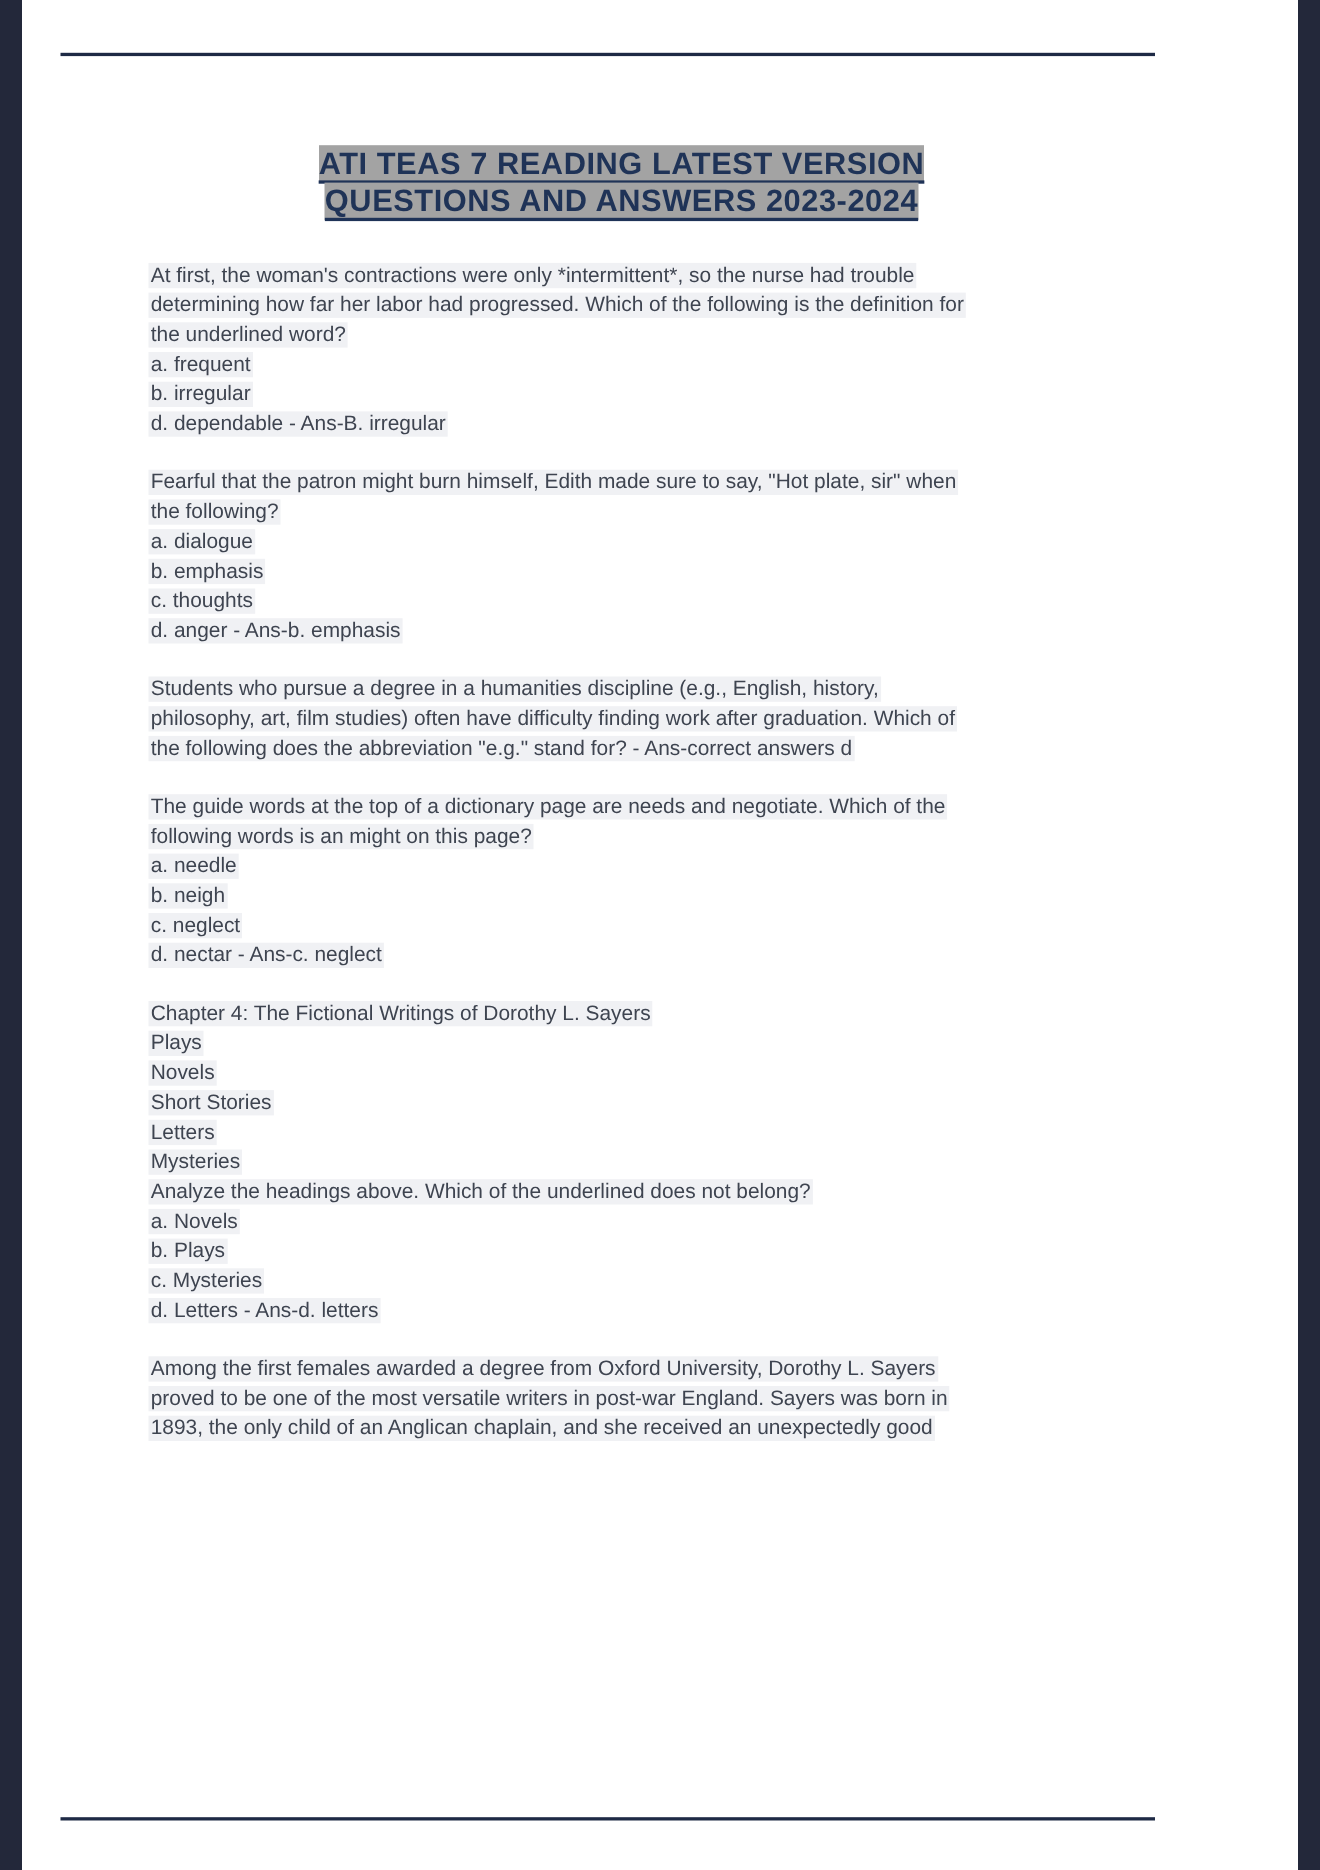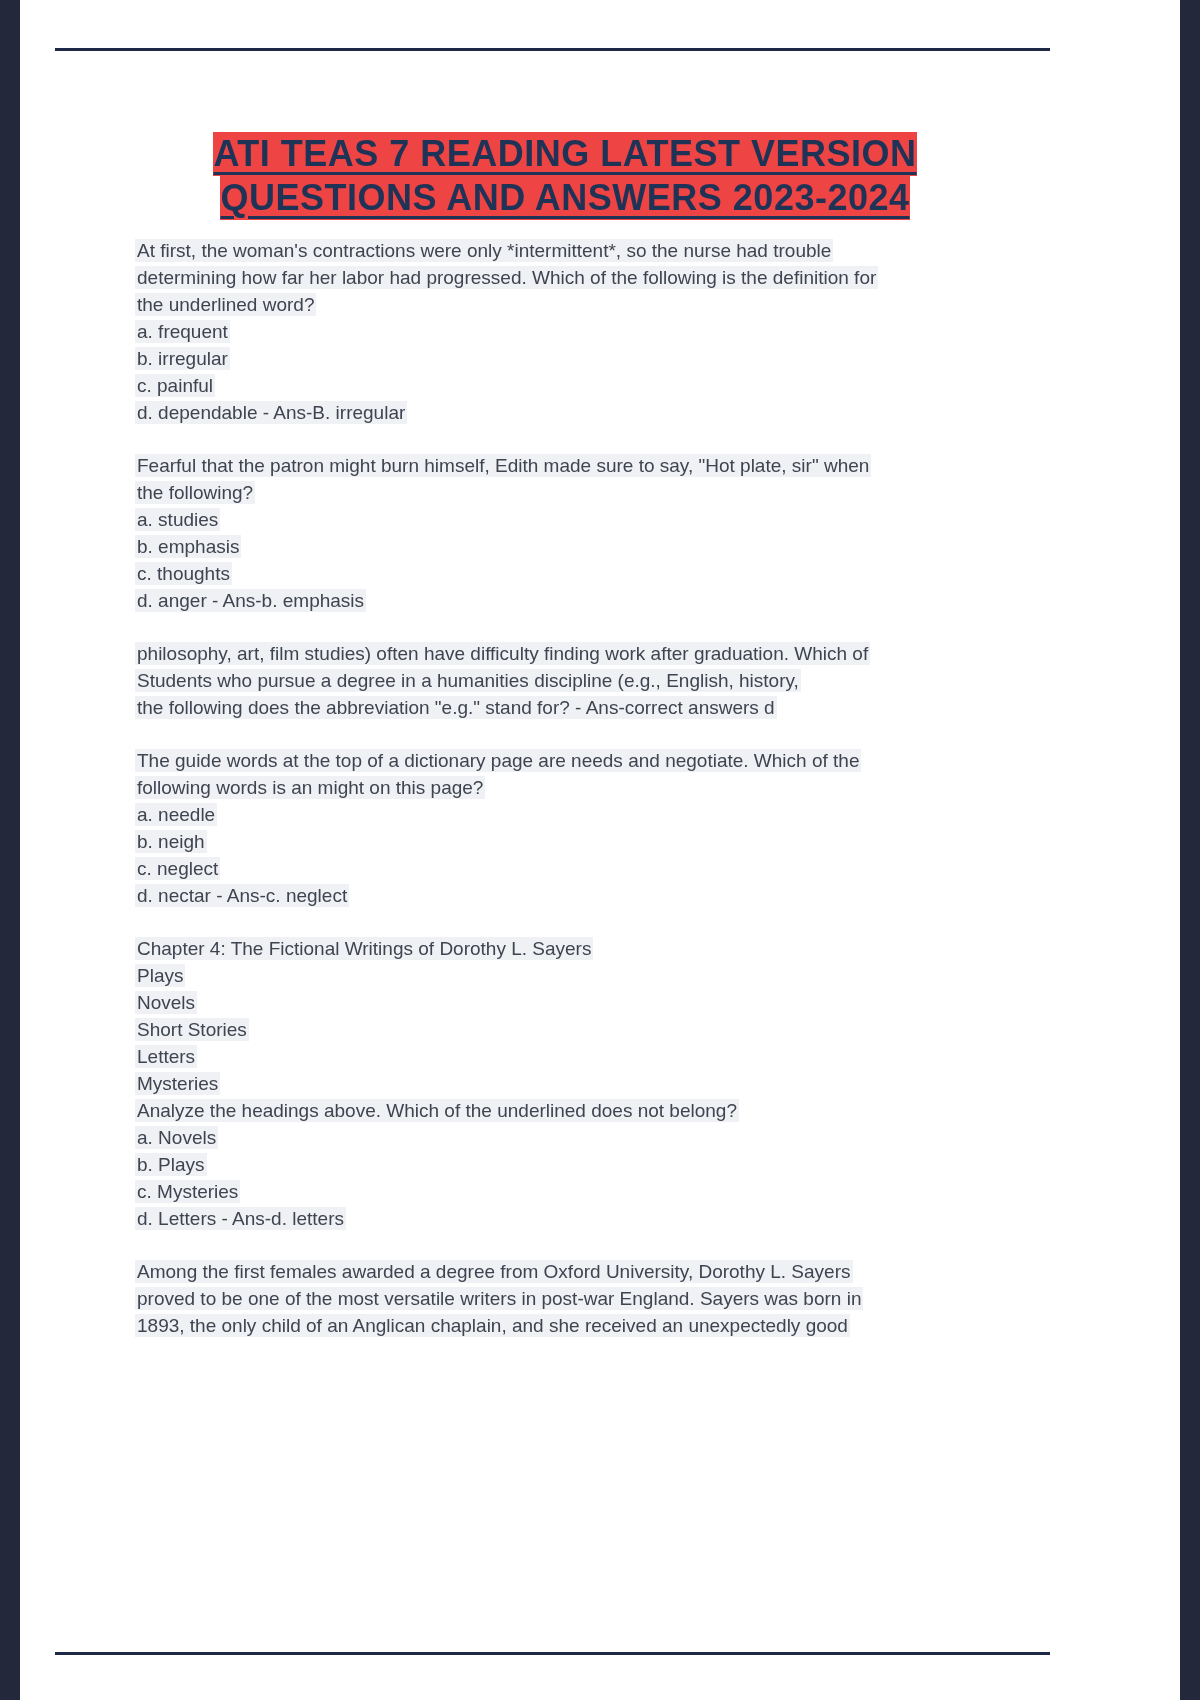--- a/index.html
+++ b/index.html
@@ -35,26 +35,26 @@
   .rule.bottom { top: 1652px; }
   .title-wrap {
     position: absolute;
     top: 132px;
     left: 120px;
     width: 890px;
     text-align: center;
   }
   .title-line {
     display: inline-block;
-    font-size: 36px;
+    font-size: 28px;
     font-weight: bold;
     color: #1f3357;
     line-height: 1.22;
     letter-spacing: 0.5px;
-    background: #ef4444;
+    background: #a3a3a3;
     text-decoration: underline;
     text-decoration-thickness: 3px;
     text-underline-offset: 6px;
     white-space: nowrap;
   }
   .doc-body {
     position: absolute;
     top: 238px;
     left: 135px;
     width: 880px;
@@ -88,34 +88,33 @@
     <span class="title-line">QUESTIONS AND ANSWERS 2023-2024</span>
   </div>
 
   <div class="doc-body">
       <div class="block">
         <div class="line"><span class="hl">At first, the woman's contractions were only *intermittent*, so the nurse had trouble</span></div>
         <div class="line"><span class="hl">determining how far her labor had progressed. Which of the following is the definition for</span></div>
         <div class="line"><span class="hl">the underlined word?</span></div>
         <div class="line"><span class="hl">a. frequent</span></div>
         <div class="line"><span class="hl">b. irregular</span></div>
-        <div class="line"><span class="hl">c. painful</span></div>
         <div class="line"><span class="hl">d. dependable - Ans-B. irregular</span></div>
       </div>
       <div class="block">
         <div class="line"><span class="hl">Fearful that the patron might burn himself, Edith made sure to say, "Hot plate, sir" when</span></div>
         <div class="line"><span class="hl">the following?</span></div>
-        <div class="line"><span class="hl">a. studies</span></div>
+        <div class="line"><span class="hl">a. dialogue</span></div>
         <div class="line"><span class="hl">b. emphasis</span></div>
         <div class="line"><span class="hl">c. thoughts</span></div>
         <div class="line"><span class="hl">d. anger - Ans-b. emphasis</span></div>
       </div>
       <div class="block">
+        <div class="line"><span class="hl">Students who pursue a degree in a humanities discipline (e.g., English, history,</span></div>
         <div class="line"><span class="hl">philosophy, art, film studies) often have difficulty finding work after graduation. Which of</span></div>
-        <div class="line"><span class="hl">Students who pursue a degree in a humanities discipline (e.g., English, history,</span></div>
         <div class="line"><span class="hl">the following does the abbreviation "e.g." stand for? - Ans-correct answers d</span></div>
       </div>
       <div class="block">
         <div class="line"><span class="hl">The guide words at the top of a dictionary page are needs and negotiate. Which of the</span></div>
         <div class="line"><span class="hl">following words is an might on this page?</span></div>
         <div class="line"><span class="hl">a. needle</span></div>
         <div class="line"><span class="hl">b. neigh</span></div>
         <div class="line"><span class="hl">c. neglect</span></div>
         <div class="line"><span class="hl">d. nectar - Ans-c. neglect</span></div>
       </div>

